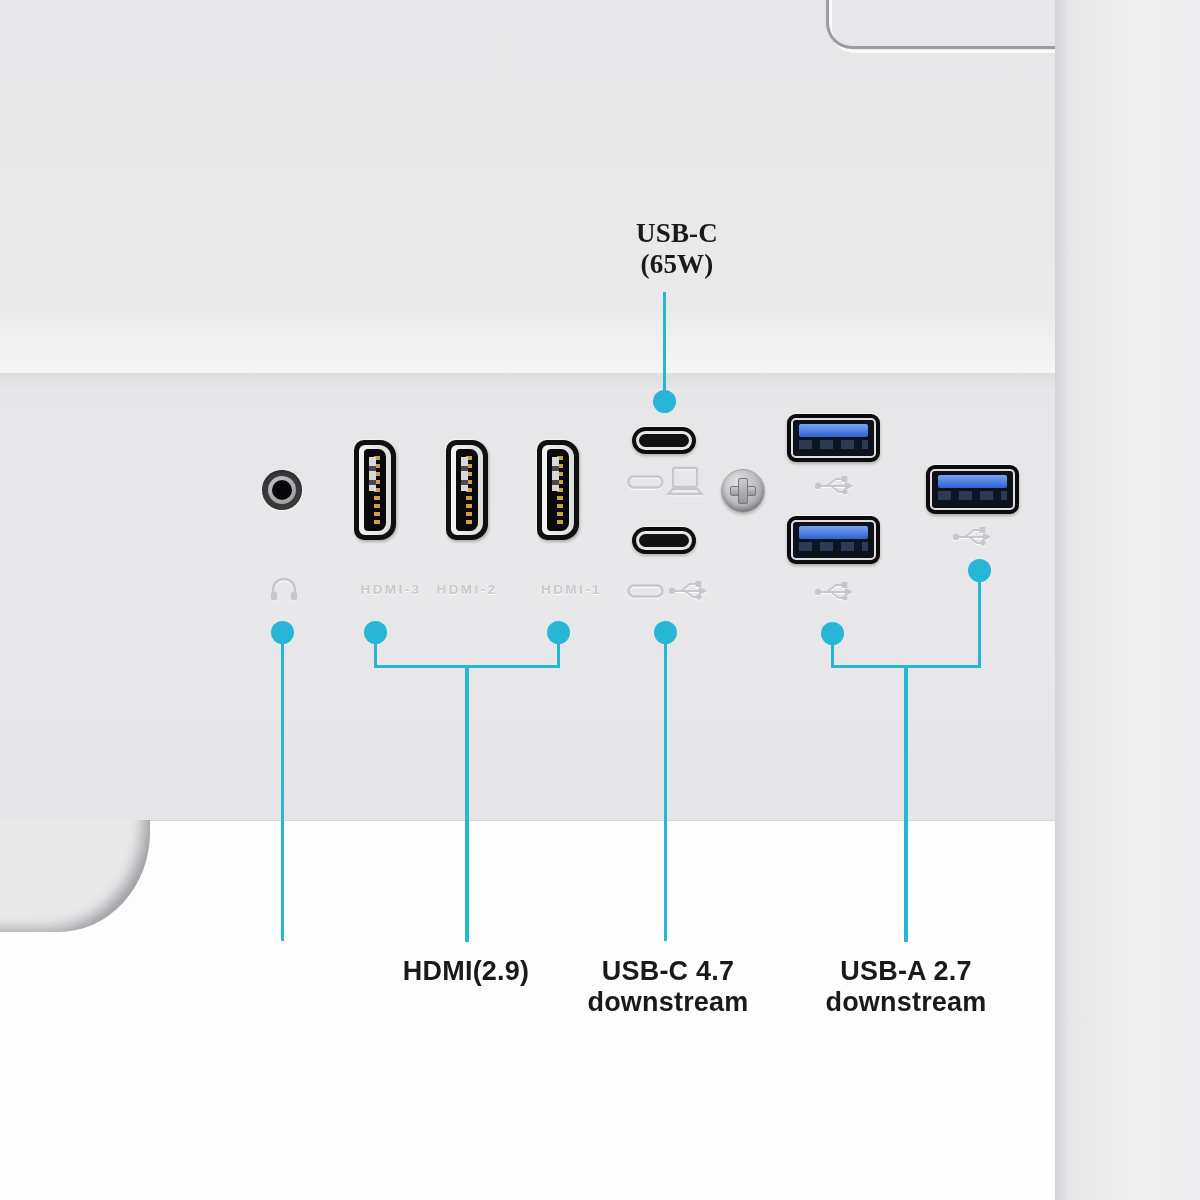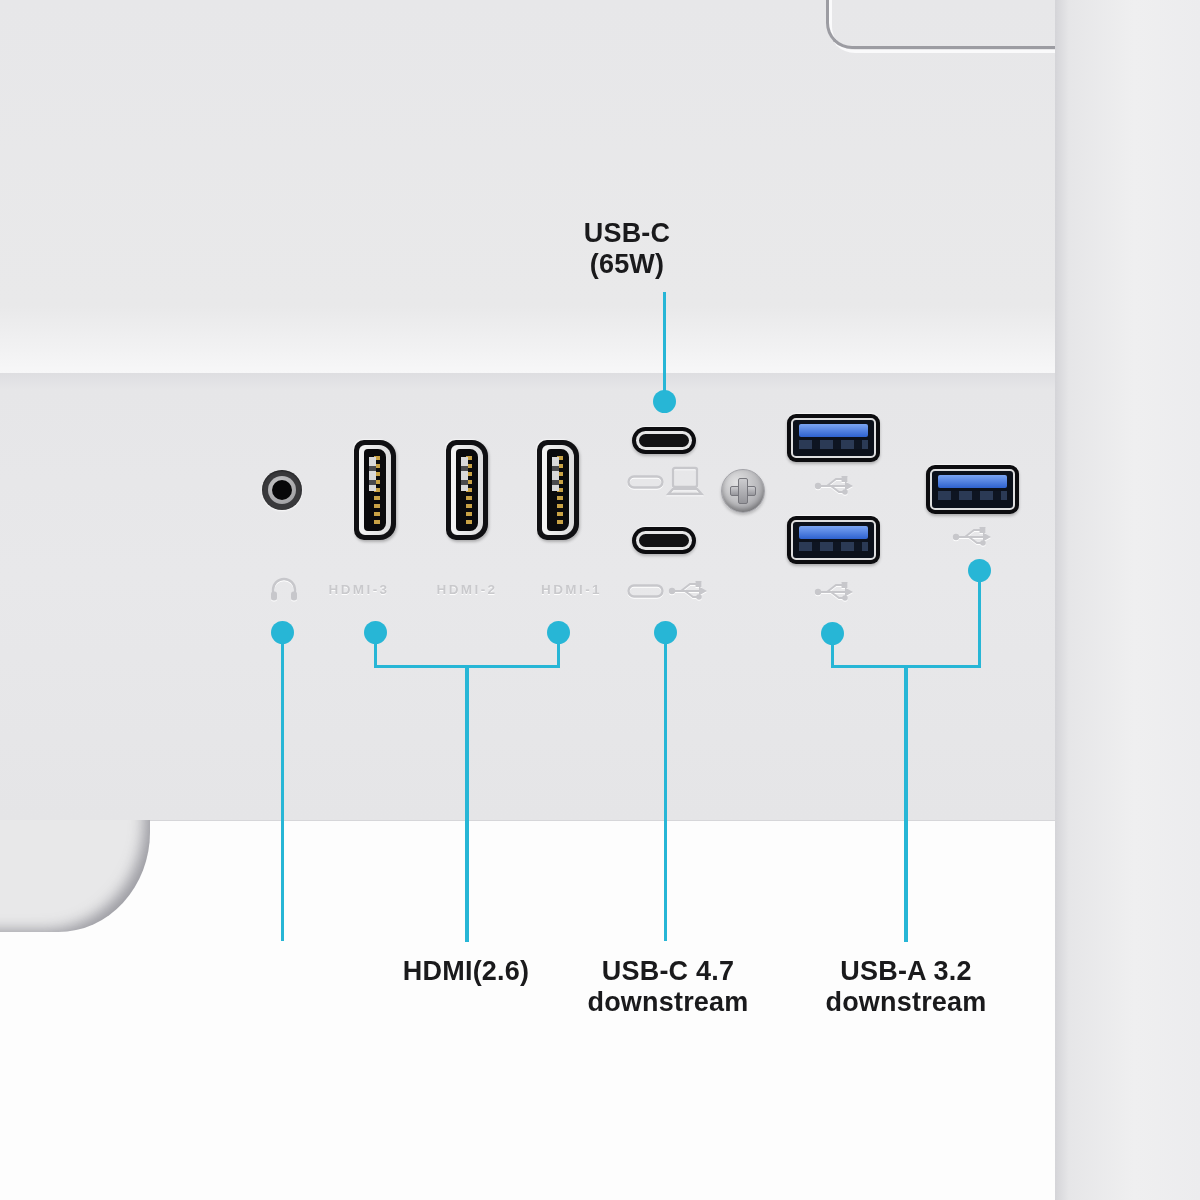--- a/index.html
+++ b/index.html
@@ -154,21 +154,21 @@
     </div>
   </div>
 
   <div class="engraved" style="left:269px;top:577px;">
     <svg width="30" height="26" viewBox="0 0 30 26" fill="none" stroke="currentColor" stroke-width="2.5">
       <path d="M4 17v-4a11 11 0 0 1 22 0v4"></path>
       <rect x="2" y="14.5" width="6" height="9" rx="2.5" fill="currentColor" stroke="none"></rect>
       <rect x="22" y="14.5" width="6" height="9" rx="2.5" fill="currentColor" stroke="none"></rect>
     </svg>
   </div>
-  <div class="engraved-text" style="left:359px;top:582px;">HDMI-3</div>
+  <div class="engraved-text" style="left:391px;top:582px;">HDMI-3</div>
   <div class="engraved-text" style="left:467px;top:582px;text-align:center;">HDMI-2</div>
   <div class="engraved-text" style="left:558px;top:582px;padding-left:27px;">HDMI-1</div>
 
   <div class="engraved" style="left:627px;top:475px;">
     <svg width="37" height="14" viewBox="0 0 37 14" fill="none" stroke="currentColor" stroke-width="2.4">
       <rect x="1.5" y="1.5" width="34" height="11" rx="5.5"></rect>
     </svg>
   </div>
   <div class="engraved" style="left:666px;top:466px;">
     <svg width="38" height="32" viewBox="0 0 38 32" fill="none" stroke="currentColor" stroke-width="2.4">
@@ -221,51 +221,51 @@
       <circle cx="5" cy="13" r="3.2" fill="currentColor" stroke="none"></circle>
       <path d="M8 13h29"></path>
       <path d="M40 13l-8-4.5v9z" fill="currentColor" stroke="none"></path>
       <path d="M14 13l9-7h6"></path>
       <rect x="28.5" y="3" width="6" height="6" fill="currentColor" stroke="none"></rect>
       <path d="M18 13l8 6h4"></path>
       <circle cx="32" cy="19" r="2.8" fill="currentColor" stroke="none"></circle>
     </svg>
   </div>
 
-  <div class="callout-label" style="left:627px;top:218px;">
+  <div class="callout-label" style="left:677px;top:218px;font-family:Liberation Serif, serif;">
     <div>USB-C</div>
     <div>(65W)</div>
   </div>
   <div class="vline" style="left:662.5px;top:292px;height:102px;"></div>
   <div class="dot" style="left:653px;top:390px;"></div>
 
   <div class="dot" style="left:270.5px;top:620.5px;"></div>
   <div class="vline" style="left:280.5px;top:641px;height:300px;"></div>
 
   <div class="dot" style="left:363.5px;top:620.5px;"></div>
   <div class="dot" style="left:546.5px;top:620.5px;"></div>
   <div class="vline" style="left:373.5px;top:641px;height:27px;"></div>
   <div class="vline" style="left:556.5px;top:641px;height:27px;"></div>
   <div class="hline" style="left:373.5px;top:664.5px;width:186.5px;"></div>
   <div class="vline" style="left:465px;top:664.5px;height:277px;"></div>
   <div class="callout-label" style="left:466px;top:956px;">
-    <div>HDMI(2.6)</div>
+    <div>HDMI(2.9)</div>
   </div>
 
   <div class="dot" style="left:653.5px;top:620.5px;"></div>
   <div class="vline" style="left:663.5px;top:641px;height:300px;"></div>
   <div class="callout-label" style="left:668px;top:956px;">
     <div>USB-C 4.7</div>
     <div>downstream</div>
   </div>
 
   <div class="dot" style="left:820.5px;top:621.5px;"></div>
   <div class="dot" style="left:967.5px;top:558.5px;"></div>
   <div class="vline" style="left:830.5px;top:642px;height:26px;"></div>
   <div class="vline" style="left:977.5px;top:579px;height:89px;"></div>
   <div class="hline" style="left:830.5px;top:664.5px;width:150.5px;"></div>
   <div class="vline" style="left:904px;top:664.5px;height:277px;"></div>
   <div class="callout-label" style="left:906px;top:956px;">
-    <div>USB-A 3.2</div>
+    <div>USB-A 2.7</div>
     <div>downstream</div>
   </div>
 
 </div>
 
 </body></html>

